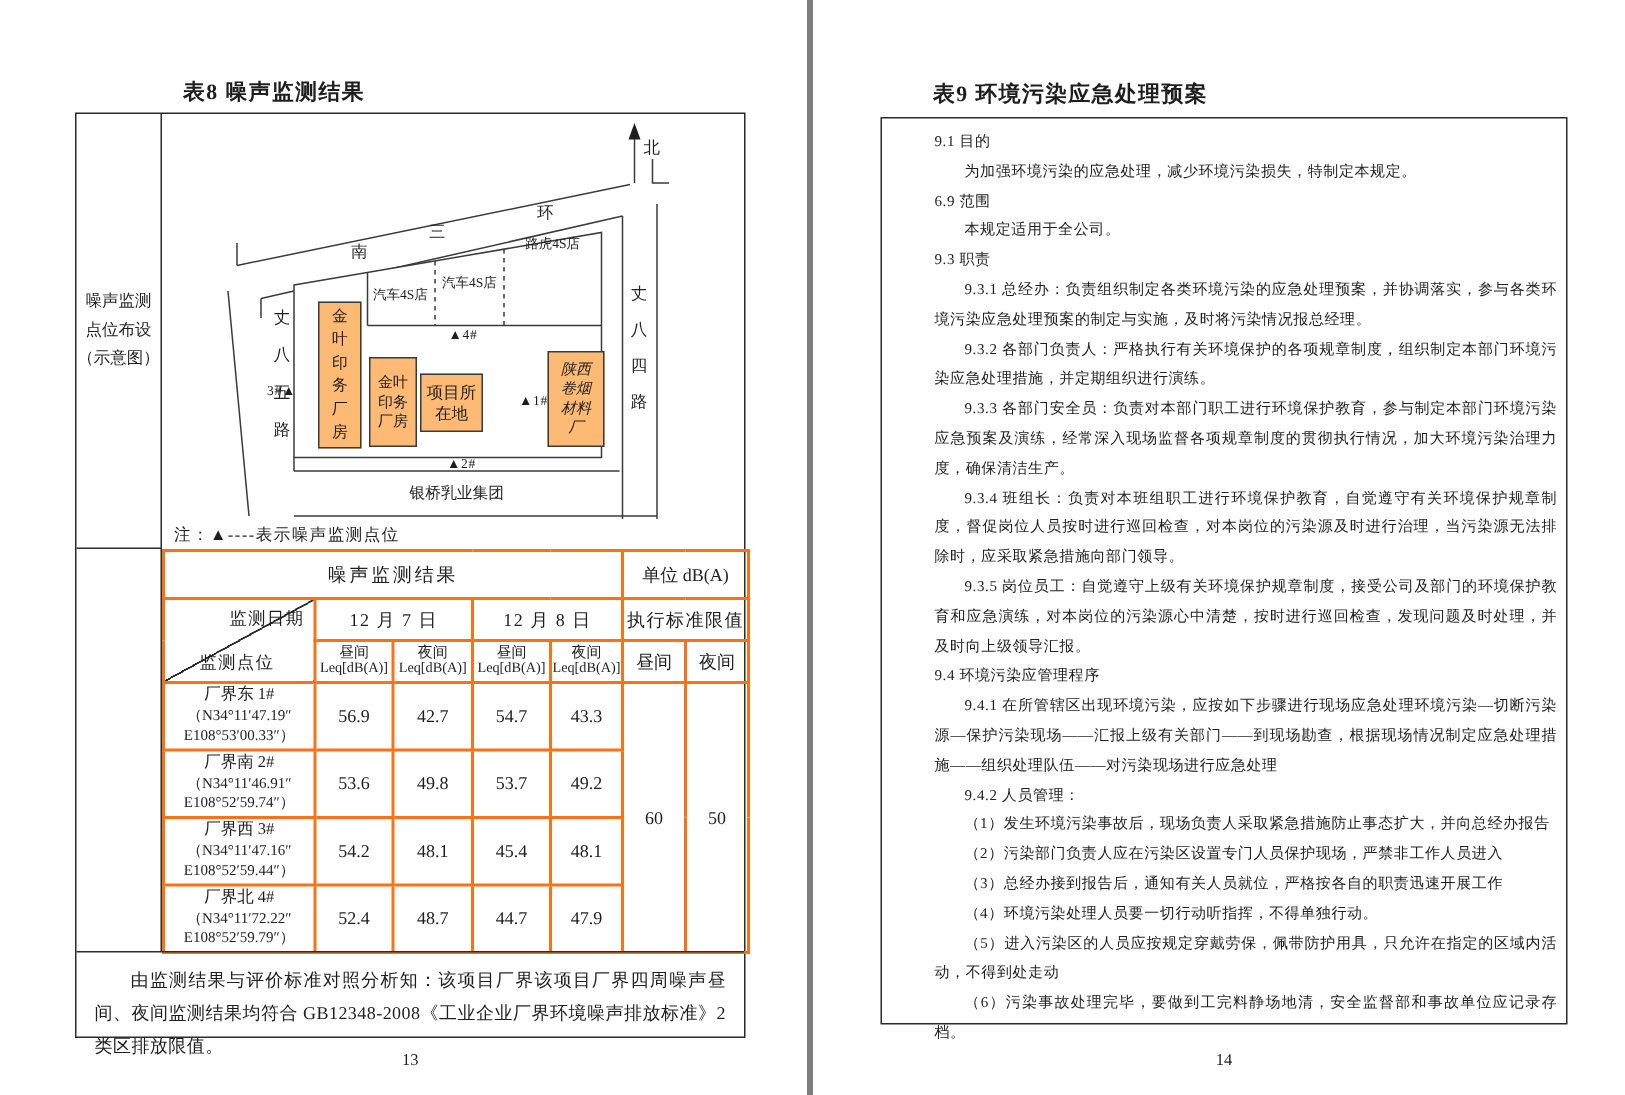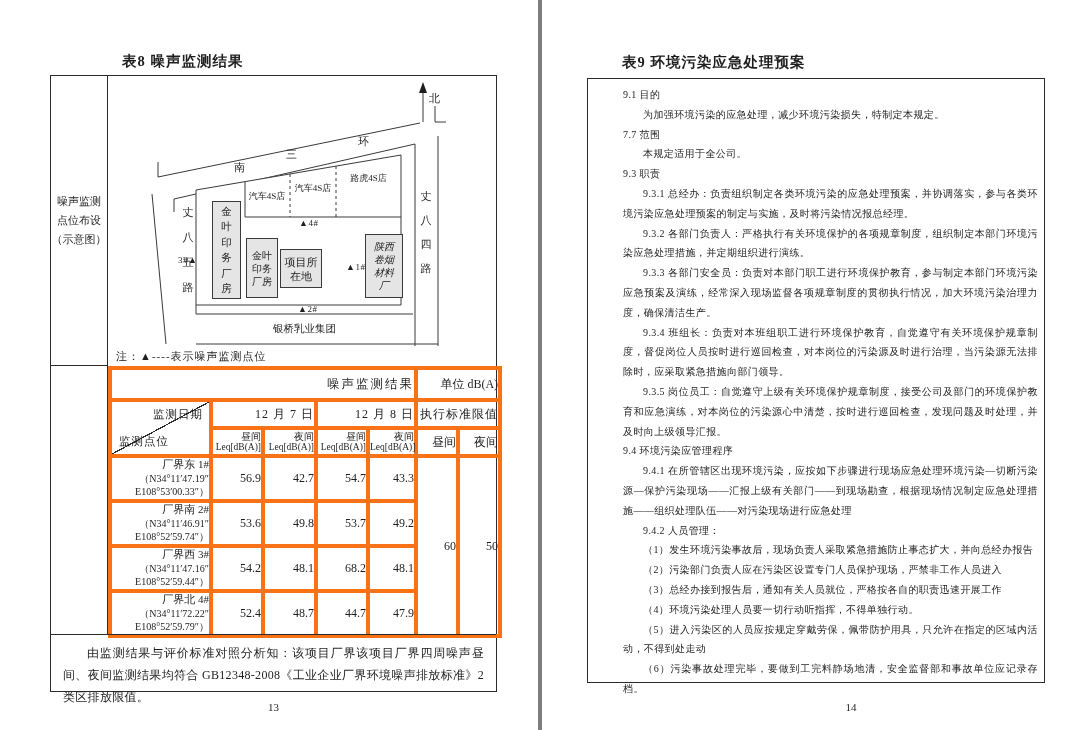--- a/index.html
+++ b/index.html
@@ -15,36 +15,36 @@
   #left-sheet { position:absolute; left:50px; top:75px; width:447px; height:617px; border:1px solid #2b2b2b; }
   .label-cell { position:absolute; left:0; top:0; width:57px; height:290px; border-right:1px solid #2b2b2b; border-bottom:1px solid #2b2b2b;
                 display:flex; flex-direction:column; align-items:center; justify-content:center; }
   .label-cell div { font-size:11px; line-height:19px; white-space:nowrap; }
   .label-empty { position:absolute; left:0; top:290px; width:57px; height:268px; border-right:1px solid #2b2b2b; }
 
   .map-cell { position:absolute; left:57px; top:0; width:390px; height:290px; }
   .map-cell svg { position:absolute; left:0; top:0; }
   .map-lbl { position:absolute; white-space:nowrap; font-size:11px; }
   .vtext { position:absolute; width:14px; word-break:break-all; text-align:center; font-size:11px; }
-  .bldg { position:absolute; border:1px solid #3a3a3a; background:#e5e5e5; display:flex; align-items:center; justify-content:center; text-align:center; }
+  .bldg { position:absolute; border:1px solid #3a3a3a; background:#fdba74; display:flex; align-items:center; justify-content:center; text-align:center; }
   .bldg .in { word-break:break-all; }
   .shop { position:absolute; font-size:9px; white-space:nowrap; text-align:center; }
   .pt { position:absolute; font-size:9px; white-space:nowrap; letter-spacing:0.5px; }
   .map-note { position:absolute; left:8px; top:273px; font-size:11px; letter-spacing:1px; }
 
   
   #noise-table { position:absolute; left:57px; top:290px; border-collapse:collapse; table-layout:fixed; width:390px; }
-  #noise-table td { border:4px solid #f97316; text-align:right; vertical-align:middle; padding:0; font-size:12px; }
+  #noise-table td { border:2px solid #f97316; text-align:center; vertical-align:middle; padding:0; font-size:12px; }
   td.tbl-head { position:relative; height:32px; }
   td.tbl-head .c { font-size:12.5px; letter-spacing:2px; }
   td.unit-cell { font-size:11.5px; }
   .diag { position:relative; height:56px;
           background:linear-gradient(to bottom right, transparent calc(50% - 0.6px), #2b2b2b calc(50% - 0.6px), #2b2b2b calc(50% + 0.6px), transparent calc(50% + 0.6px)); }
   .diag .t { position:absolute; top:5px; right:6px; font-size:11.5px; letter-spacing:1px; }
-  .diag .b { position:absolute; bottom:5px; left:7px; font-size:11.5px; letter-spacing:1px; }
+  .diag .b { position:absolute; bottom:5px; left:23px; font-size:11.5px; letter-spacing:1px; }
   td.date-cell { height:28px; font-size:12px; letter-spacing:1px; }
   td.sub-cell { height:28px; }
   td.sub-cell .d { font-size:10px; line-height:11px; }
   td.sub-cell .l { font-size:9.5px; line-height:11px; font-family:"Liberation Serif",serif; }
   td.dn-cell { font-size:11.5px; }
   td.point-cell { height:45px; line-height:13.5px; }
   td.point-cell .nm { font-size:11px; }
   td.point-cell .co { font-size:10px; }
   td.val-cell { font-size:12px; }
   td.lim-cell { font-size:12px; }
@@ -111,21 +111,21 @@
 
       <span class="map-lbl" style="left:321px; top:15px;">北</span>
       <span class="map-lbl" style="left:126px; top:84px;">南</span>
       <span class="map-lbl" style="left:178px; top:71px;">三</span>
       <span class="map-lbl" style="left:250px; top:58px;">环</span>
       <div class="vtext" style="left:73px; top:124px; line-height:25px;">丈八五路</div>
       <div class="vtext" style="left:311px; top:108px; line-height:24px;">丈八四路</div>
 
       <div class="shop" style="left:136px; top:114px; width:46px;">汽车4S店</div>
       <div class="shop" style="left:182px; top:106px; width:46px;">汽车4S店</div>
-      <div class="shop" style="left:228px; top:96px; width:65px;">路虎4S店</div>
+      <div class="shop" style="left:228px; top:80px; width:65px;">路虎4S店</div>
 
       <div class="bldg" style="left:104px; top:125px; width:29px; height:98px;">
         <div class="in" style="width:13px; font-size:10.5px; line-height:15.5px;">金叶印务厂房</div>
       </div>
       <div class="bldg" style="left:138px; top:162px; width:32px; height:60px;">
         <div class="in" style="width:22px; font-size:10px; line-height:13px;">金叶印务厂房</div>
       </div>
       <div class="bldg" style="left:172px; top:173px; width:42px; height:39px;">
         <div class="in" style="width:36px; font-size:11px; line-height:14px;">项目所在地</div>
       </div>
@@ -213,21 +213,21 @@
         <td class="val-cell">49.2</td>
       </tr>
       <tr>
         <td class="point-cell">
           <div class="nm">厂界西 3#</div>
           <div class="co">（N34°11′47.16″</div>
           <div class="co">E108°52′59.44″）</div>
         </td>
         <td class="val-cell">54.2</td>
         <td class="val-cell">48.1</td>
-        <td class="val-cell">68.2</td>
+        <td class="val-cell">45.4</td>
         <td class="val-cell">48.1</td>
       </tr>
       <tr>
         <td class="point-cell">
           <div class="nm">厂界北 4#</div>
           <div class="co">（N34°11′72.22″</div>
           <div class="co">E108°52′59.79″）</div>
         </td>
         <td class="val-cell">52.4</td>
         <td class="val-cell">48.7</td>
@@ -241,35 +241,35 @@
   </div>
 
   <div class="pagenum" style="left:50px; width:447px;">13</div>
 
   <div class="doc-title" style="left:622px; top:53px;">表9 环境污染应急处理预案</div>
 
   <div id="right-sheet">
     <div class="r-body">
       <p class="h">9.1 目的</p>
       <p class="b">为加强环境污染的应急处理，减少环境污染损失，特制定本规定。</p>
-      <p class="h">7.7 范围</p>
+      <p class="h">6.9 范围</p>
       <p class="b">本规定适用于全公司。</p>
       <p class="h">9.3 职责</p>
       <p class="b">9.3.1 总经办：负责组织制定各类环境污染的应急处理预案，并协调落实，参与各类环境污染应急处理预案的制定与实施，及时将污染情况报总经理。</p>
       <p class="b">9.3.2 各部门负责人：严格执行有关环境保护的各项规章制度，组织制定本部门环境污染应急处理措施，并定期组织进行演练。</p>
       <p class="b">9.3.3 各部门安全员：负责对本部门职工进行环境保护教育，参与制定本部门环境污染应急预案及演练，经常深入现场监督各项规章制度的贯彻执行情况，加大环境污染治理力度，确保清洁生产。</p>
       <p class="b">9.3.4 班组长：负责对本班组职工进行环境保护教育，自觉遵守有关环境保护规章制度，督促岗位人员按时进行巡回检查，对本岗位的污染源及时进行治理，当污染源无法排除时，应采取紧急措施向部门领导。</p>
       <p class="b">9.3.5 岗位员工：自觉遵守上级有关环境保护规章制度，接受公司及部门的环境保护教育和应急演练，对本岗位的污染源心中清楚，按时进行巡回检查，发现问题及时处理，并及时向上级领导汇报。</p>
       <p class="h">9.4 环境污染应管理程序</p>
       <p class="b">9.4.1 在所管辖区出现环境污染，应按如下步骤进行现场应急处理环境污染—切断污染源—保护污染现场——汇报上级有关部门——到现场勘查，根据现场情况制定应急处理措施——组织处理队伍——对污染现场进行应急处理</p>
       <p class="b">9.4.2 人员管理：</p>
       <p class="b">（1）发生环境污染事故后，现场负责人采取紧急措施防止事态扩大，并向总经办报告</p>
       <p class="b">（2）污染部门负责人应在污染区设置专门人员保护现场，严禁非工作人员进入</p>
       <p class="b">（3）总经办接到报告后，通知有关人员就位，严格按各自的职责迅速开展工作</p>
       <p class="b">（4）环境污染处理人员要一切行动听指挥，不得单独行动。</p>
       <p class="b">（5）进入污染区的人员应按规定穿戴劳保，佩带防护用具，只允许在指定的区域内活动，不得到处走动</p>
       <p class="b">（6）污染事故处理完毕，要做到工完料静场地清，安全监督部和事故单位应记录存档。</p>
     </div>
   </div>
 
-  <div class="pagenum" style="left:622px; width:458px;">14</div>
+  <div class="pagenum" style="left:587px; width:458px;">14</div>
 
 </div>
 
 </body></html>

